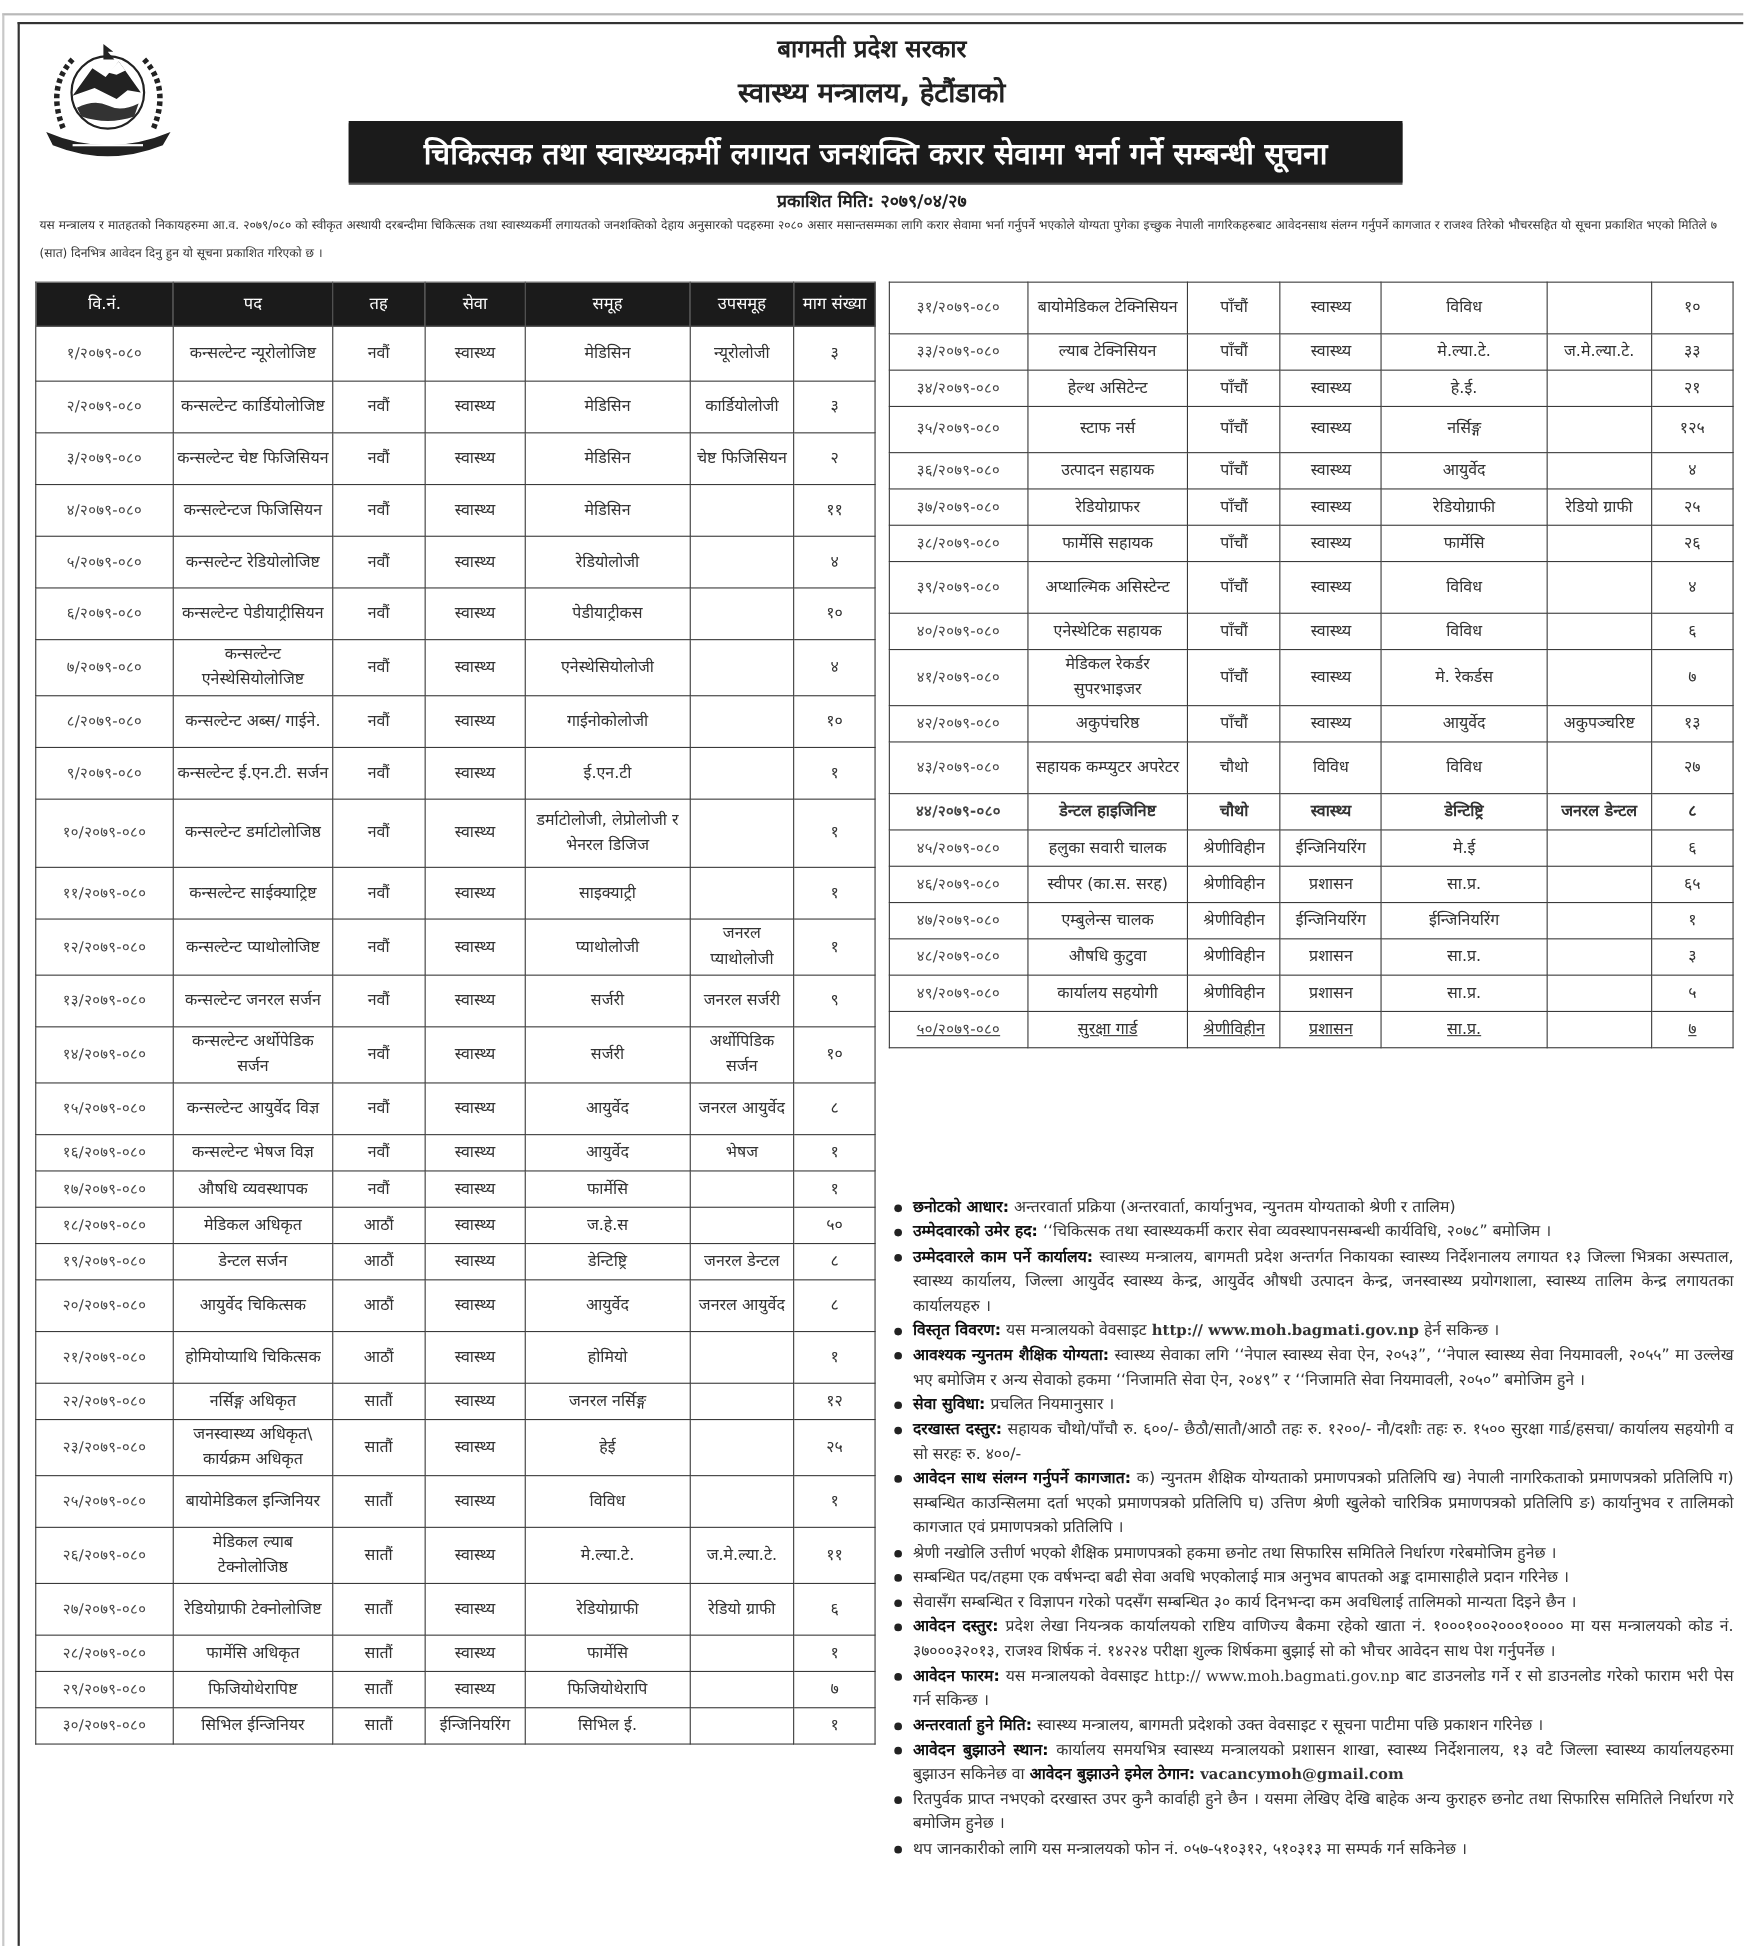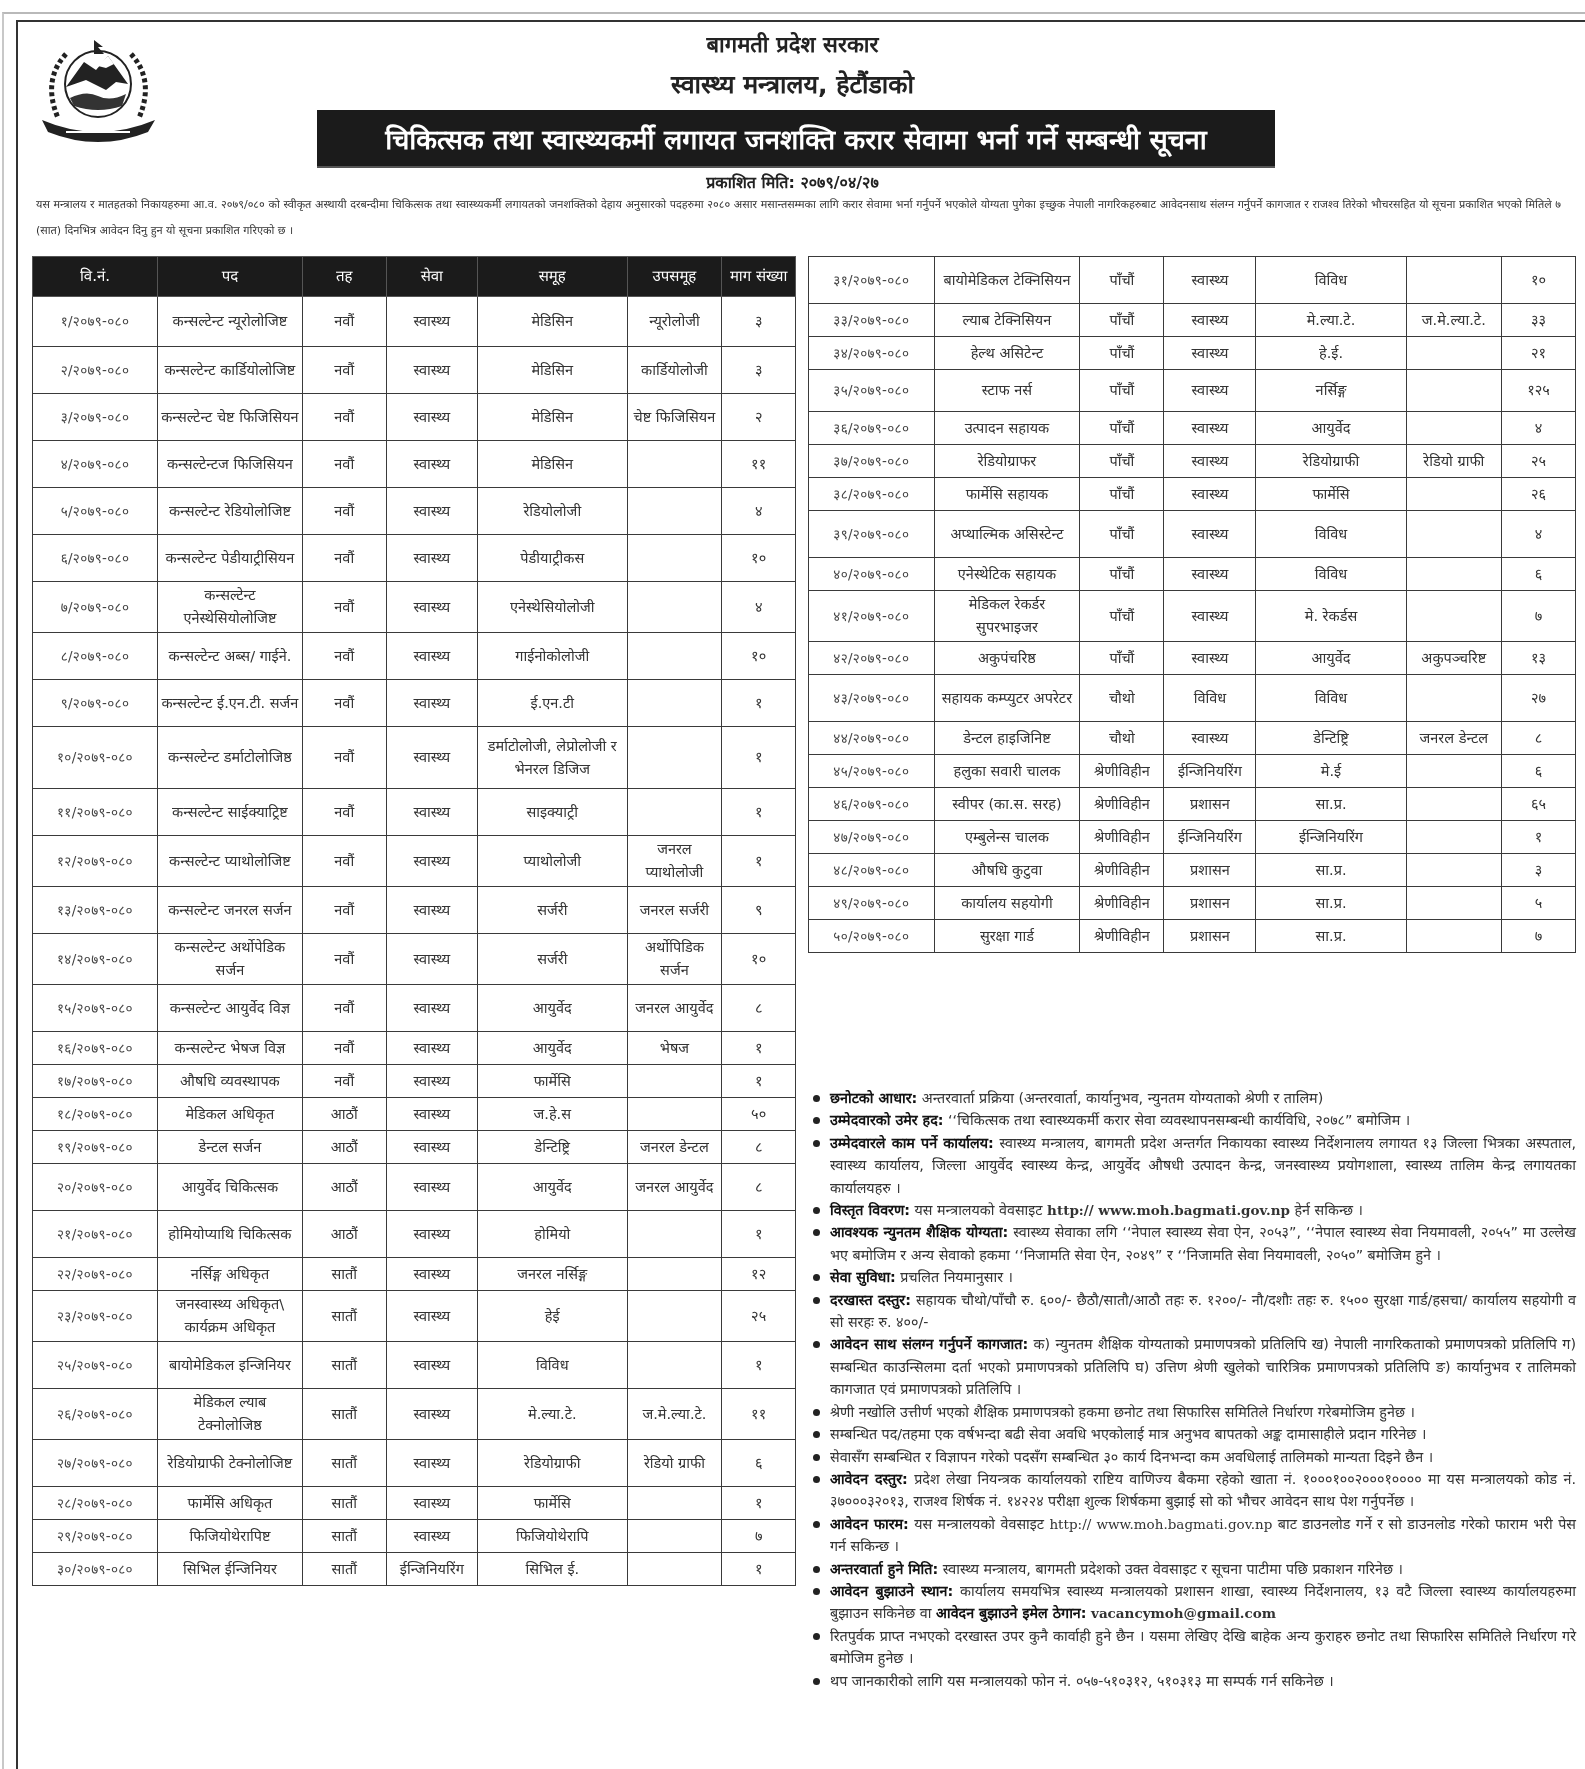--- a/index.html
+++ b/index.html
@@ -506,21 +506,21 @@
       </tr>
       <tr style="height: 47px;">
         <td class="sn">४३/२०७९-०८०</td>
         <td>सहायक कम्प्युटर अपरेटर</td>
         <td>चौथो</td>
         <td>विविध</td>
         <td>विविध</td>
         <td></td>
         <td>२७</td>
       </tr>
-      <tr style="height: 33px;">
+      <tr style="height: 33px; font-weight: bold;">
         <td class="sn">४४/२०७९-०८०</td>
         <td>डेन्टल हाइजिनिष्ट</td>
         <td>चौथो</td>
         <td>स्वास्थ्य</td>
         <td>डेन्टिष्ट्रि</td>
         <td>जनरल डेन्टल</td>
         <td>८</td>
       </tr>
       <tr style="height: 33px;">
         <td class="sn">४५/२०७९-०८०</td>
@@ -560,21 +560,21 @@
       </tr>
       <tr style="height: 33px;">
         <td class="sn">४९/२०७९-०८०</td>
         <td>कार्यालय सहयोगी</td>
         <td>श्रेणीविहीन</td>
         <td>प्रशासन</td>
         <td>सा.प्र.</td>
         <td></td>
         <td>५</td>
       </tr>
-      <tr style="height: 33px;">
+      <tr style="height: 33px; text-decoration: underline;">
         <td class="sn">५०/२०७९-०८०</td>
         <td>सुरक्षा गार्ड</td>
         <td>श्रेणीविहीन</td>
         <td>प्रशासन</td>
         <td>सा.प्र.</td>
         <td></td>
         <td>७</td>
       </tr>
     </tbody>
 </table>

